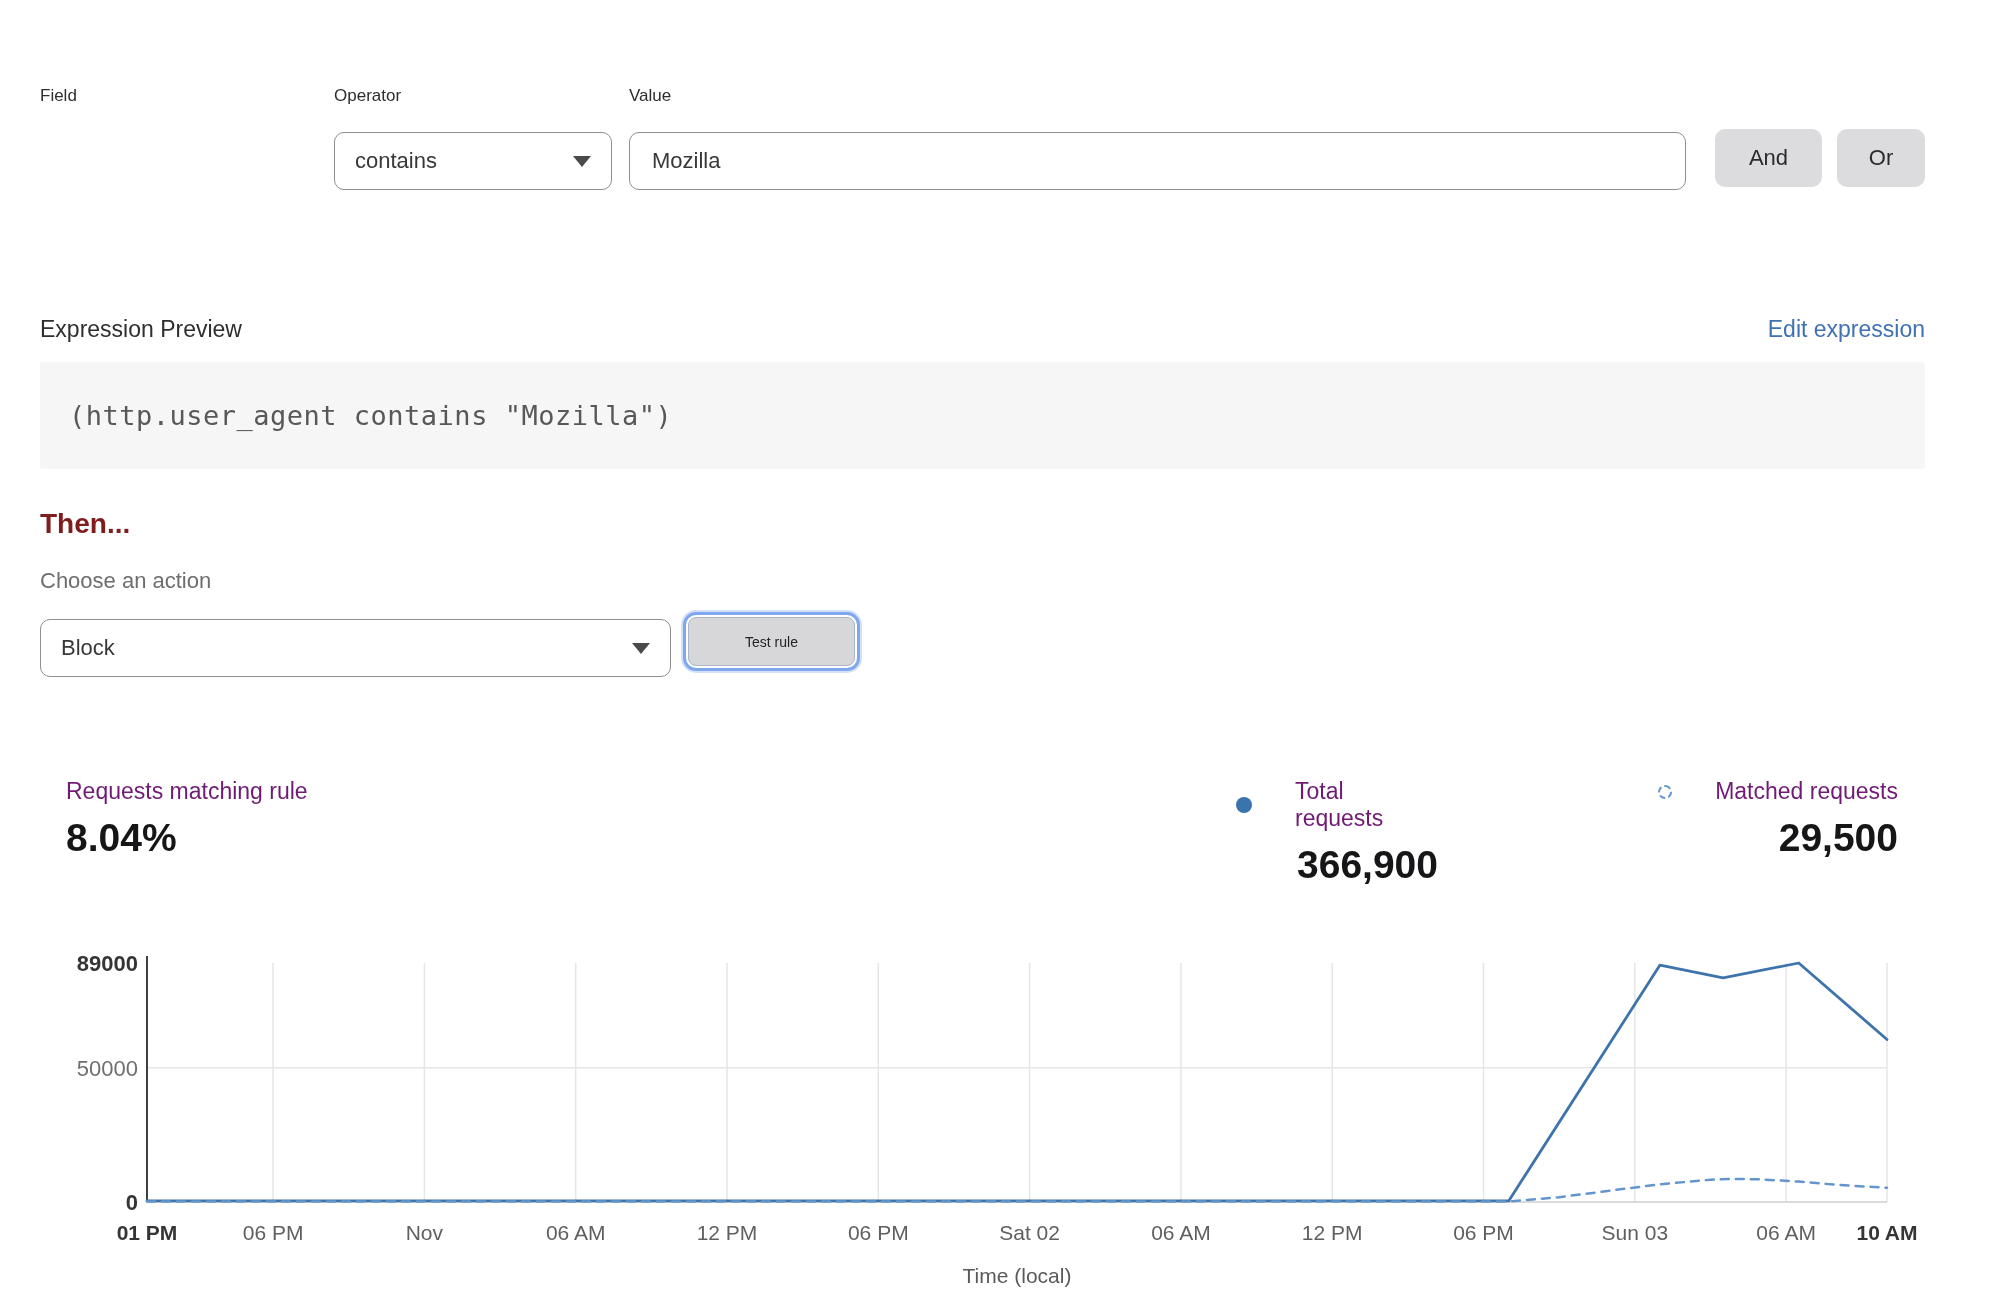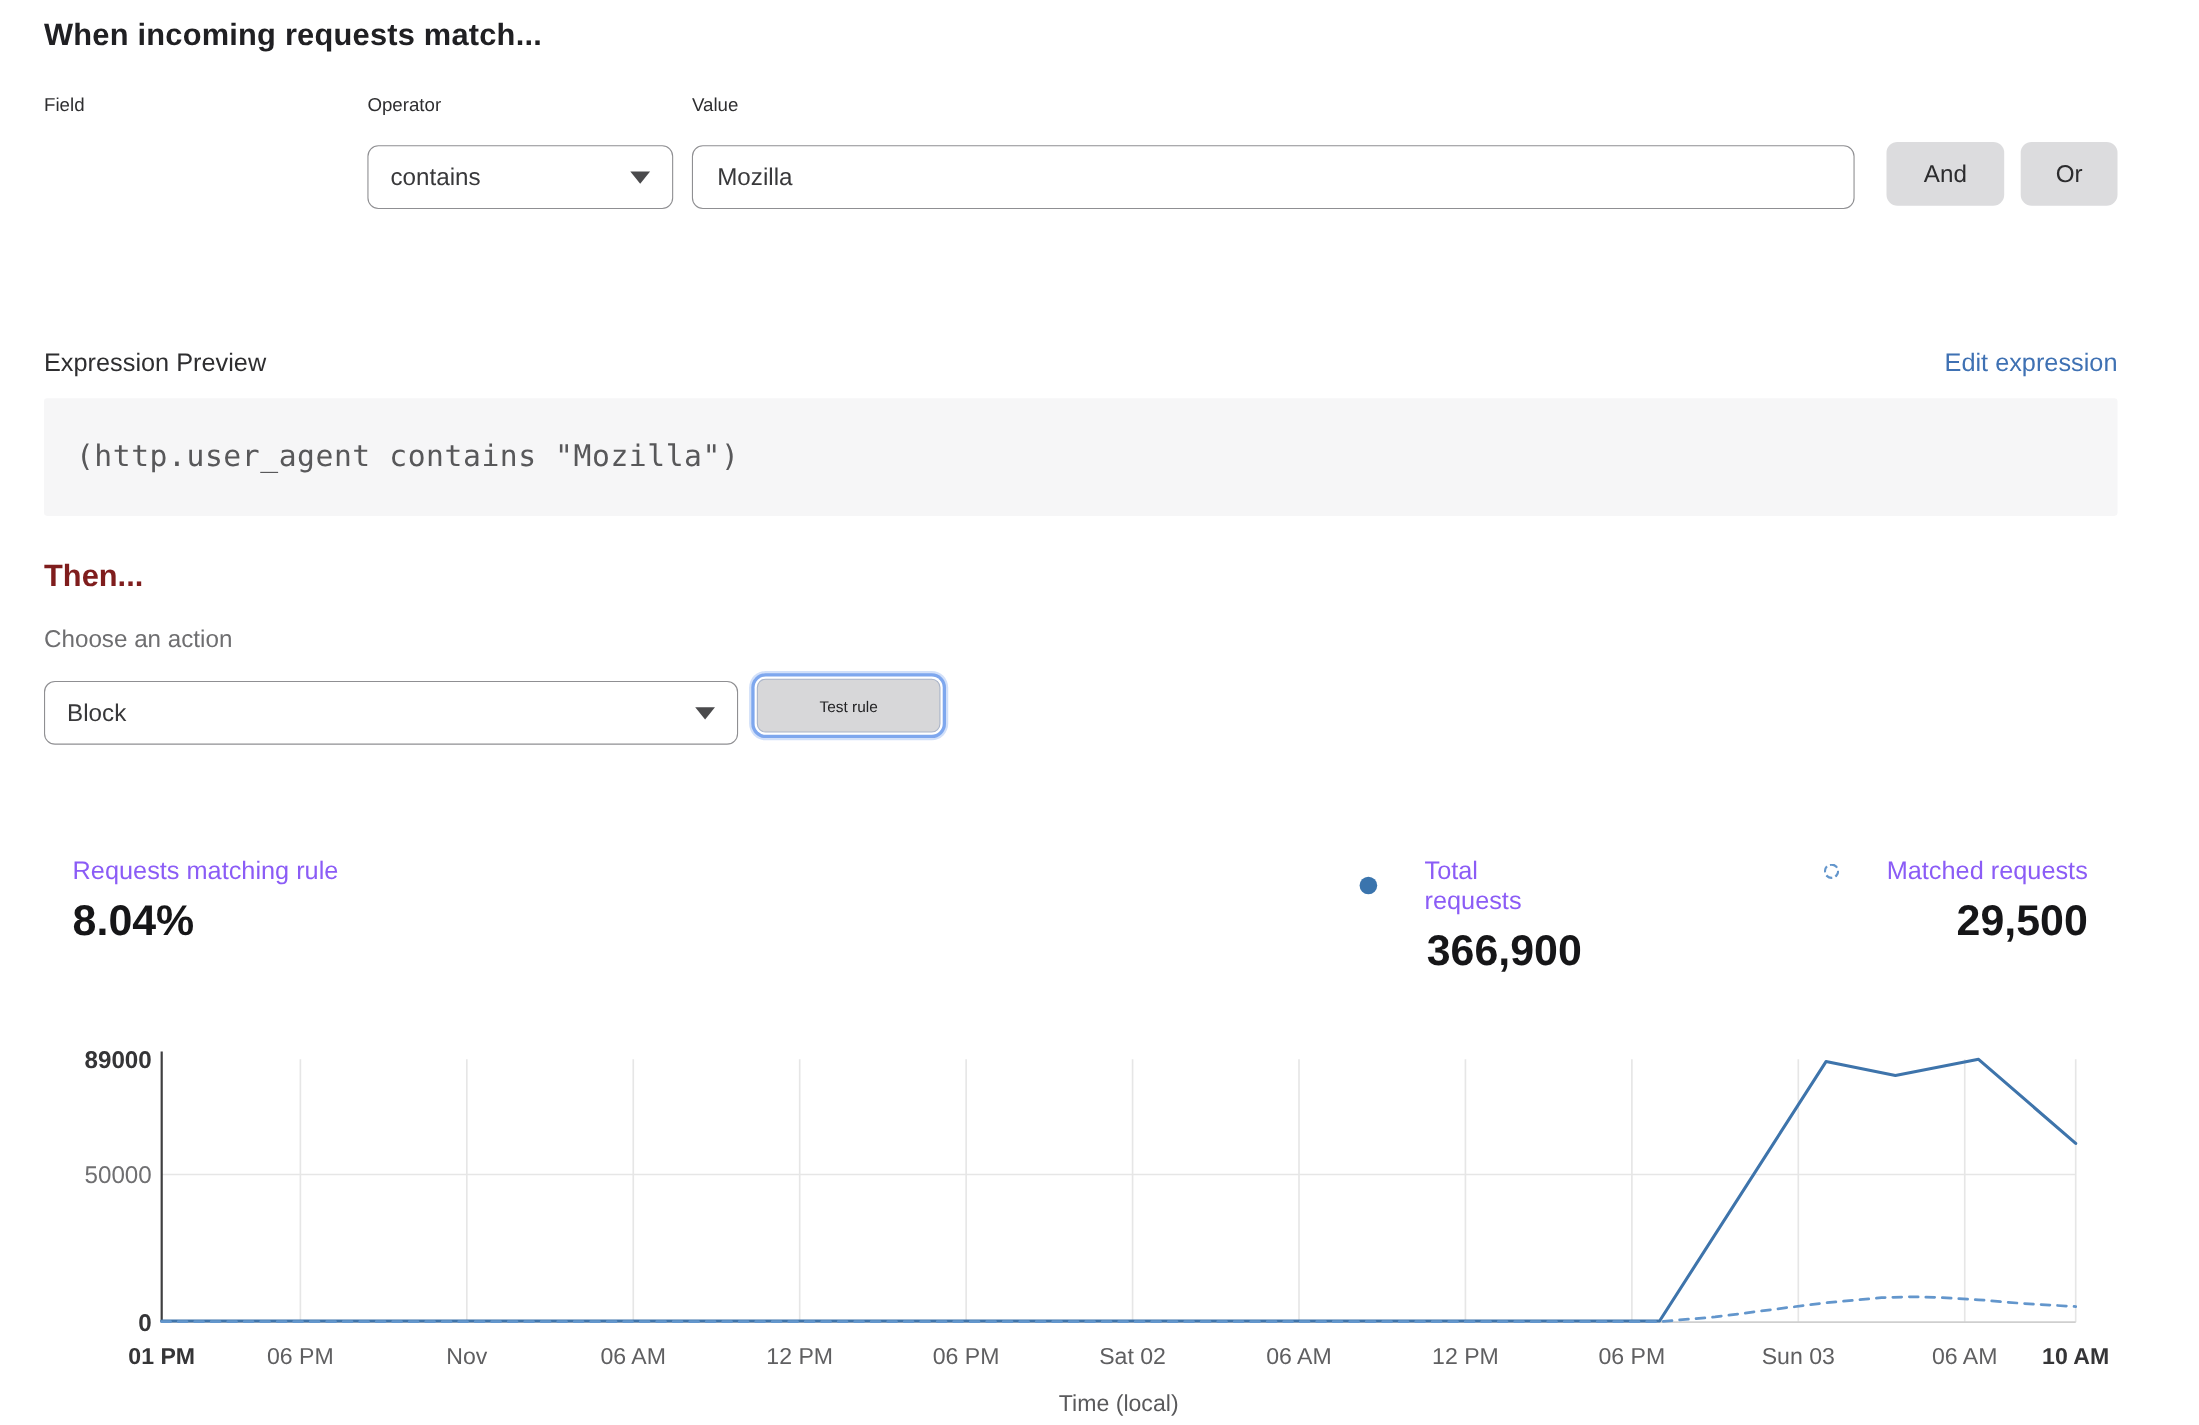--- a/index.html
+++ b/index.html
@@ -42,40 +42,39 @@
   .choose-label{position:absolute;left:40px;top:568px;font-size:22px;color:#6e6e70;}
   .action-ctl{top:619px;}
   .test-btn{
     position:absolute;left:688px;top:617px;width:167px;height:49px;box-sizing:border-box;
     background:#d7d7d9;border:1px solid #aab4c8;border-radius:8px;
     font-size:14px;color:#232325;font-family:"Liberation Sans", sans-serif;cursor:pointer;
     box-shadow:0 0 0 2px #ffffff, 0 0 0 5px #7ea7ee, 0 0 0 7px rgba(126,167,238,.35);
   }
   
   .stat{position:absolute;top:778px;}
-  .stat .lab{font-size:23px;color:#8b5cf6;display:flex;align-items:center;}
+  .stat .lab{font-size:23px;color:#701a75;display:flex;align-items:center;}
   .stat .num{font-size:39px;font-weight:700;color:#161618;margin-top:11px;}
   .stat.right .lab{justify-content:flex-end;gap:31px;}
   .stat.right .num{text-align:right;}
   .dot{width:16px;height:16px;border-radius:50%;background:#3a74ad;margin-right:12px;flex:none;}
   .dash-circle{width:14px;height:14px;border-radius:50%;border:2.5px dashed #6396cc;margin-right:12px;flex:none;box-sizing:border-box;}
   
   .chart{position:absolute;left:40px;top:946px;}
   .tick-x{font-size:21px;fill:#5f5f61;}
   .tick-x.bold{font-weight:700;fill:#353537;}
   .tick-y{font-size:22px;fill:#6f6f71;}
   .tick-y.bold{font-weight:700;fill:#353537;}
   .axis-title{font-size:21px;fill:#5a5a5c;}
 </style>
 </head>
 <body>
 
 <div class="page">
 
-  <div class="h1" style="top:16px">When incoming requests match...</div>
 
   <div class="field-label" style="left:40px">Field</div>
   <div class="field-label" style="left:334px">Operator</div>
   <div class="field-label" style="left:629px">Value</div>
 
 
   <div class="ctl" style="left:334px;width:278px">
     <span>contains</span>
     <span class="grow"></span>
     <span class="tri"></span>

